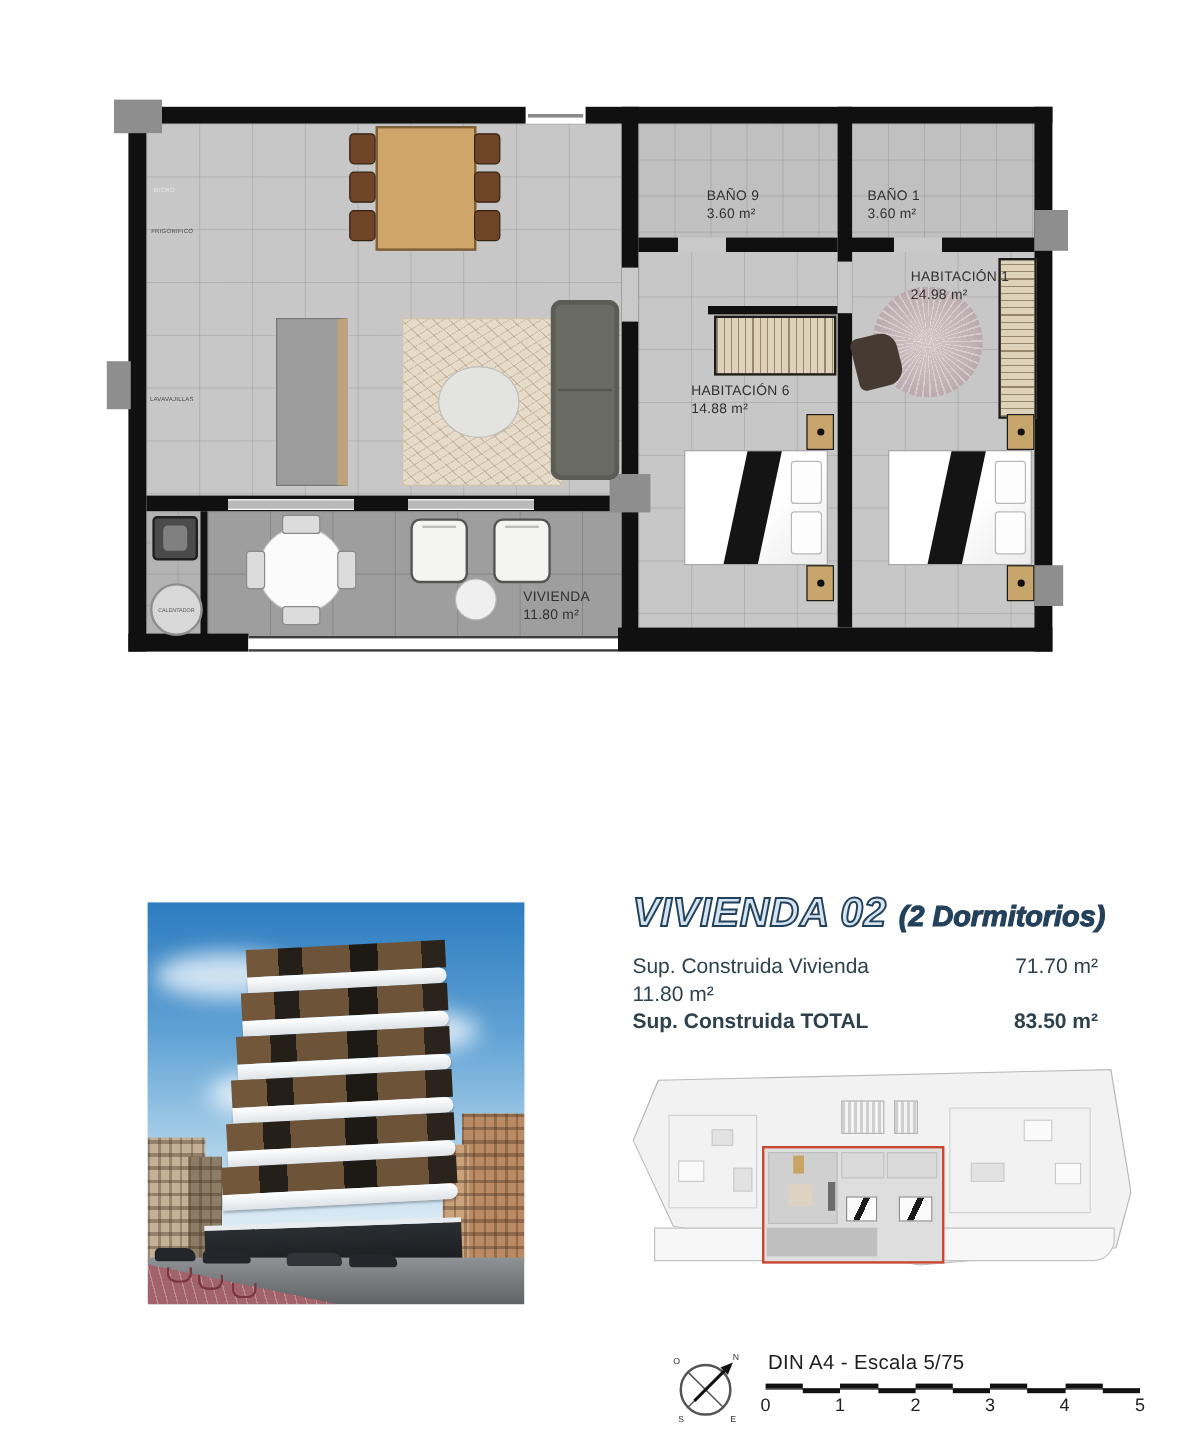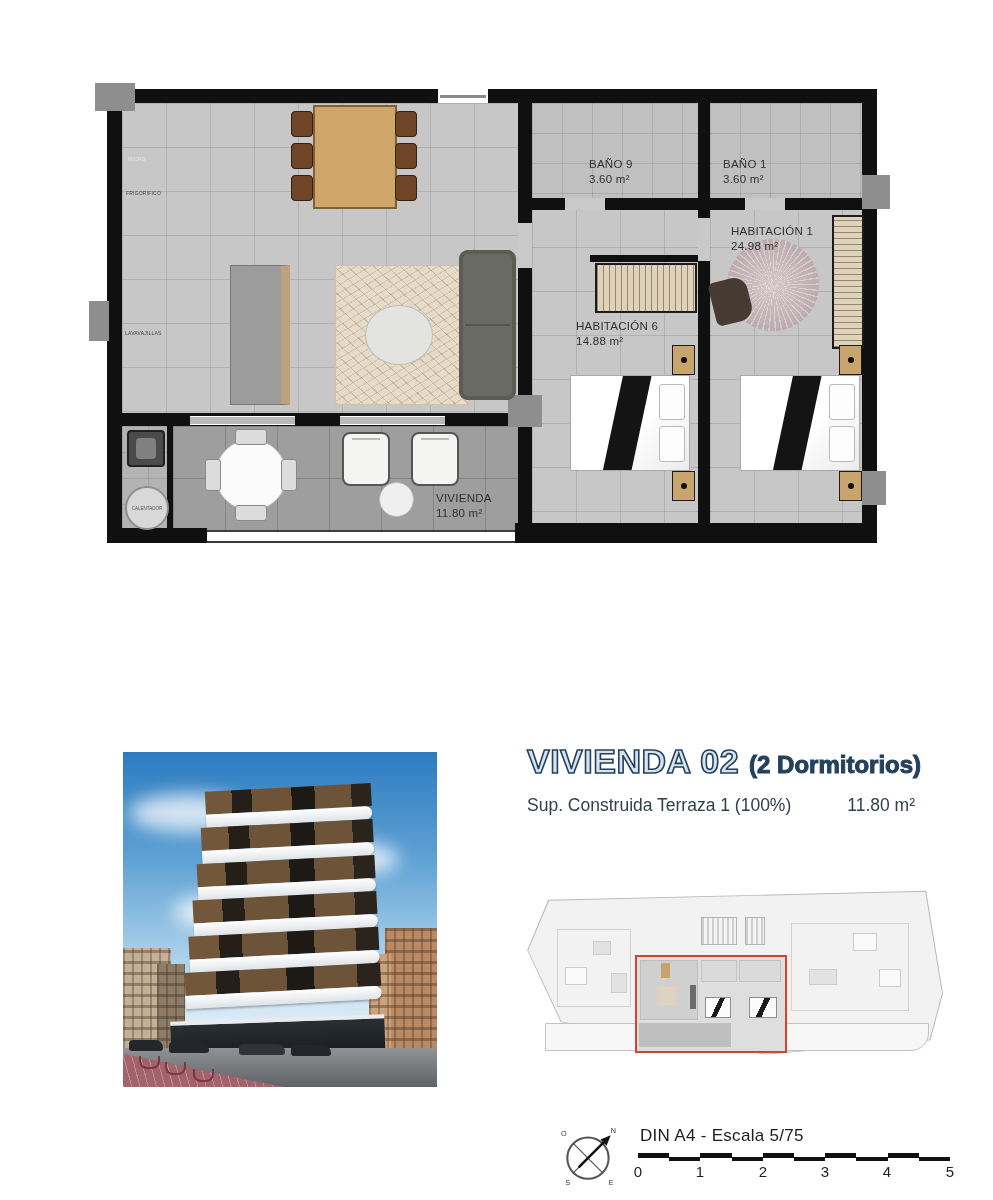--- a/index.html
+++ b/index.html
@@ -97,21 +97,21 @@
   .rail{position:absolute;width:17px;height:11px;border:2px solid #7c3642;border-top:none;
         border-radius:0 0 8px 8px;}
   .sidebldg{position:absolute;background-image:
         repeating-linear-gradient(0deg,rgba(60,40,25,.35) 0 3px,transparent 3px 11px),
         repeating-linear-gradient(90deg,rgba(60,40,25,.3) 0 2px,transparent 2px 9px);}
   .car{position:absolute;background:#23262a;border-radius:4px 8px 3px 3px;height:11px;}
 
   
   .info{position:absolute;left:527px;top:742px;width:388px;}
   .title{margin:0;font-size:34px;font-weight:bold;letter-spacing:.5px;white-space:nowrap;
-         color:#d5e4f0;-webkit-text-stroke:1.6px #24415c;}
+         color:#d5e4f0;font-style:italic;-webkit-text-stroke:1.6px #24415c;}
   .title .sub{font-size:24px;color:#24415c;-webkit-text-stroke:1px #24415c;letter-spacing:0;}
   .rows{margin-top:13px;}
   .irow{display:flex;justify-content:space-between;font-size:17.5px;color:#30414e;line-height:23px;}
   .irow.total{font-weight:bold;}
 
   
   .miniplan{position:absolute;left:523px;top:889px;width:420px;height:180px;}
   .mp-shell{position:absolute;left:0;top:0;width:100%;height:100%;background:#b9b9b9;
             clip-path:polygon(1% 34%,6% 6%,96% 1%,100% 58%,97% 84%,58% 92%,9% 74%);}
   .mp-body{position:absolute;left:1px;top:1px;right:1px;bottom:1px;background:#f2f2f2;
@@ -272,21 +272,21 @@
     <div class="sidetable fur" style="left:284px;top:399px;width:33px;height:33px;"></div>
 
     <div class="room-label" style="left:494px;top:74px;">
       <span>BAÑO 9</span>
         <span>3.60 m²</span>
     </div>
     <div class="room-label" style="left:628px;top:74px;">
       <span>BAÑO 1</span>
         <span>3.60 m²</span>
     </div>
-    <div class="room-label" style="left:636px;top:141px;">
+    <div class="room-label" style="left:664px;top:141px;">
       <span>HABITACIÓN 1</span>
         <span>24.98 m²</span>
     </div>
     <div class="room-label" style="left:481px;top:236px;">
       <span>HABITACIÓN 6</span>
         <span>14.88 m²</span>
     </div>
     <div class="room-label" style="left:341px;top:408px;">
       <span>VIVIENDA</span>
         <span>11.80 m²</span>
@@ -339,22 +339,29 @@
     <div class="car" style="left:168px;top:293px;width:40px;"></div>
   </section>
 
   <section class="info">
     <h1 class="title">
       <span>VIVIENDA 02</span>
       <span class="sub">(2 Dormitorios)</span>
     </h1>
     <div class="rows">
       <div class="irow">
-        <span>Sup. Construida Terraza 1 (100%)</span>
+        <span>Sup. Construida Vivienda</span>
+        <span>71.70 m²</span>
+      </div>
+      <div class="irow">
         <span>11.80 m²</span>
+      </div>
+      <div class="irow total">
+        <span>Sup. Construida TOTAL</span>
+        <span>83.50 m²</span>
       </div>
     </div>
   </section>
 
   <section class="miniplan">
     <div class="mp-shell"></div>
     <div class="mp-body"></div>
     <div class="mp-stairs" style="left:178px;top:28px;width:34px;height:26px;"></div>
     <div class="mp-stairs" style="left:222px;top:28px;width:18px;height:26px;"></div>
     <div class="mp-balcony" style="left:22px;top:134px;width:382px;height:26px;"></div>

